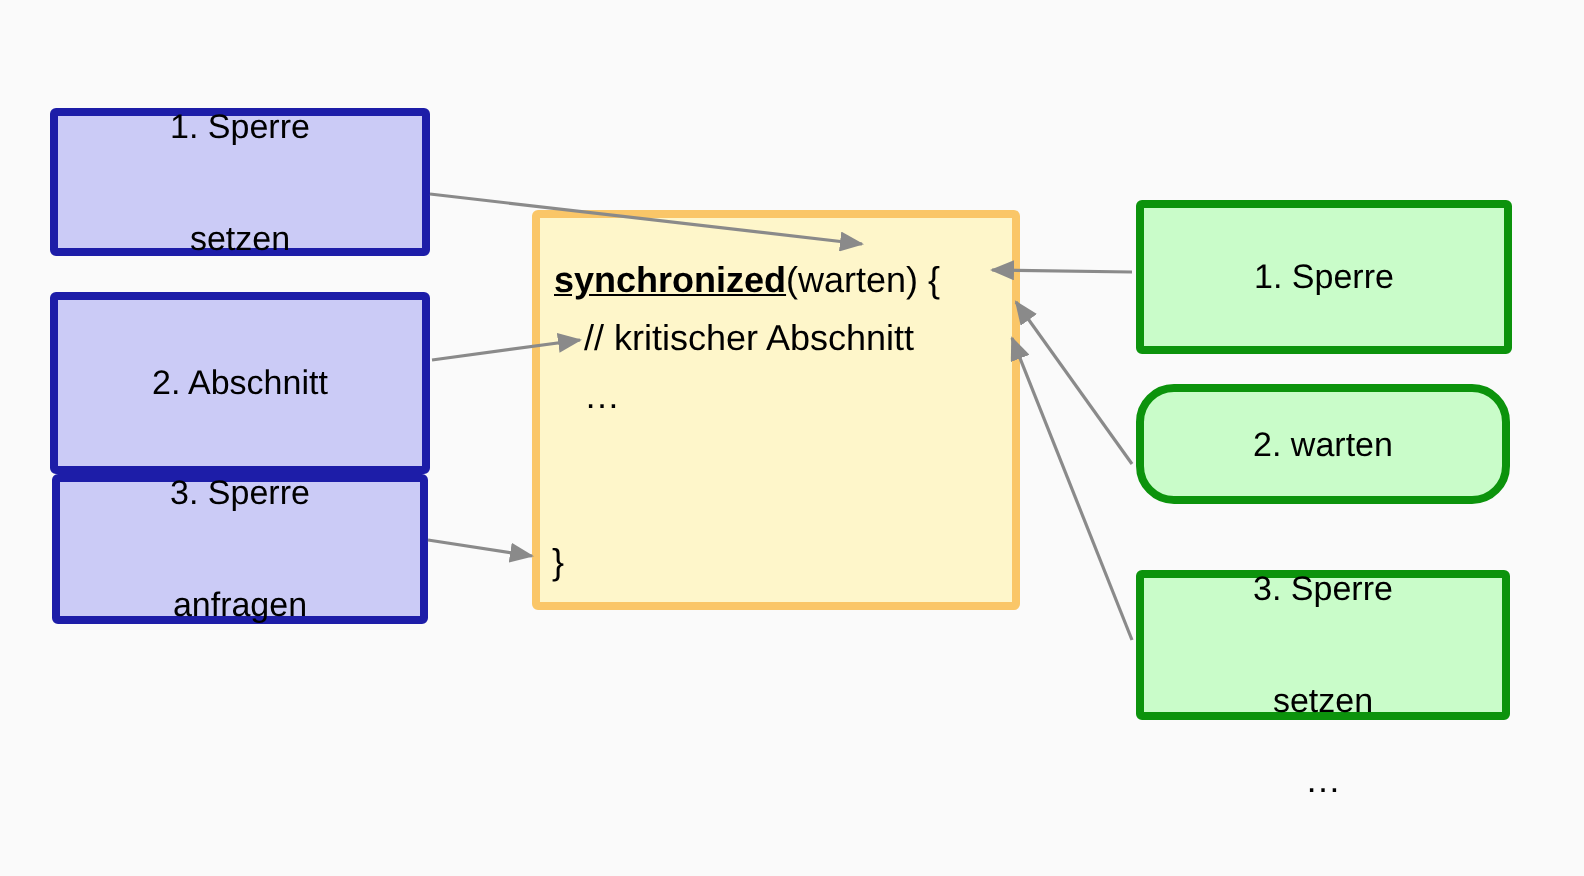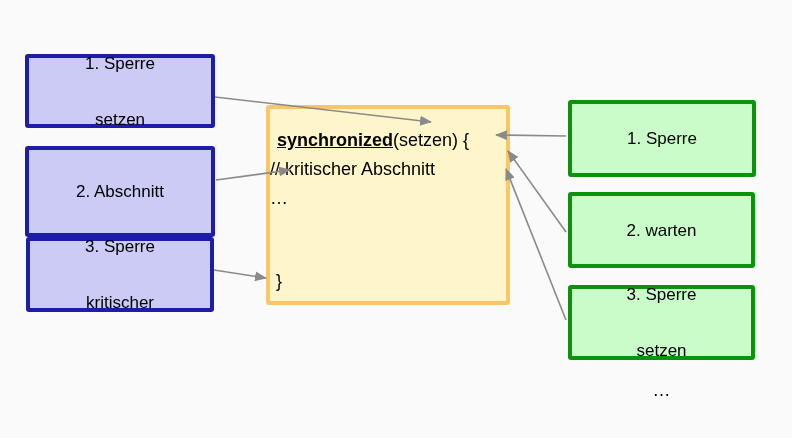--- a/index.html
+++ b/index.html
@@ -38,41 +38,41 @@
     background: var(--blue-fill, #CBCBF6);
   }
   .green {
     border-color: var(--green-border, #0C930C);
     background: var(--green-fill, #C9FCC9);
   }
   #left-box-1 { left: 25px;  top: 54px;  width: 190px; height: 74px; }
   #left-box-2 { left: 25px;  top: 146px; width: 190px; height: 91px; }
   #left-box-3 { left: 26px;  top: 237px; width: 188px; height: 75px; }
   #right-box-1 { left: 568px; top: 100px; width: 188px; height: 77px; }
-  #right-box-2 { left: 568px; top: 192px; width: 187px; height: 76px; }
+  #right-box-2 { left: 568px; top: 192px; width: 187px; height: 60px; border-radius: 19px; }
   #right-box-3 { left: 568px; top: 285px; width: 187px; height: 75px; }
 
   #code-box {
     position: absolute;
     box-sizing: border-box;
     left: 266px;
     top: 105px;
     width: 244px;
     height: 200px;
     border: 4px solid var(--yellow-border, #FAC668);
     border-radius: 3px;
     background: var(--yellow-fill, #FEF6CA);
     padding-top: 17px;
     color: var(--text, #000);
     font-size: 18px;
     line-height: 29px;
   }
   .code-line { white-space: pre; }
   .code-line.l1 { padding-left: 7px; }
-  .code-line.l2 { }
+  .code-line.l2 { padding-left: 22px; }
   .code-line.l4 { padding-left: 6px; margin-top: 54px; }
   .kw { font-weight: 700; text-decoration: underline; }
 
   #bottom-ellipsis {
     position: absolute;
     left: 568px;
     top: 378px;
     width: 187px;
     text-align: center;
     font-size: 18px;
@@ -104,25 +104,25 @@
 
   <div id="left-box-1" class="box blue">
     <div>1. Sperre</div>
     <div>setzen</div>
   </div>
   <div id="left-box-2" class="box blue">
     <div>2. Abschnitt</div>
   </div>
   <div id="left-box-3" class="box blue">
     <div>3. Sperre</div>
-    <div>kritischer</div>
+    <div>anfragen</div>
   </div>
 
   <div id="code-box">
-    <div class="code-line l1"><span class="kw">synchronized</span><span>(setzen) {</span></div>
+    <div class="code-line l1"><span class="kw">synchronized</span><span>(warten) {</span></div>
     <div class="code-line l2">// kritischer Abschnitt</div>
     <div class="code-line l2">…</div>
     <div class="code-line l4">}</div>
   </div>
 
   <div id="right-box-1" class="box green">
     <div>1. Sperre</div>
   </div>
   <div id="right-box-2" class="box green">
     <div>2. warten</div>

